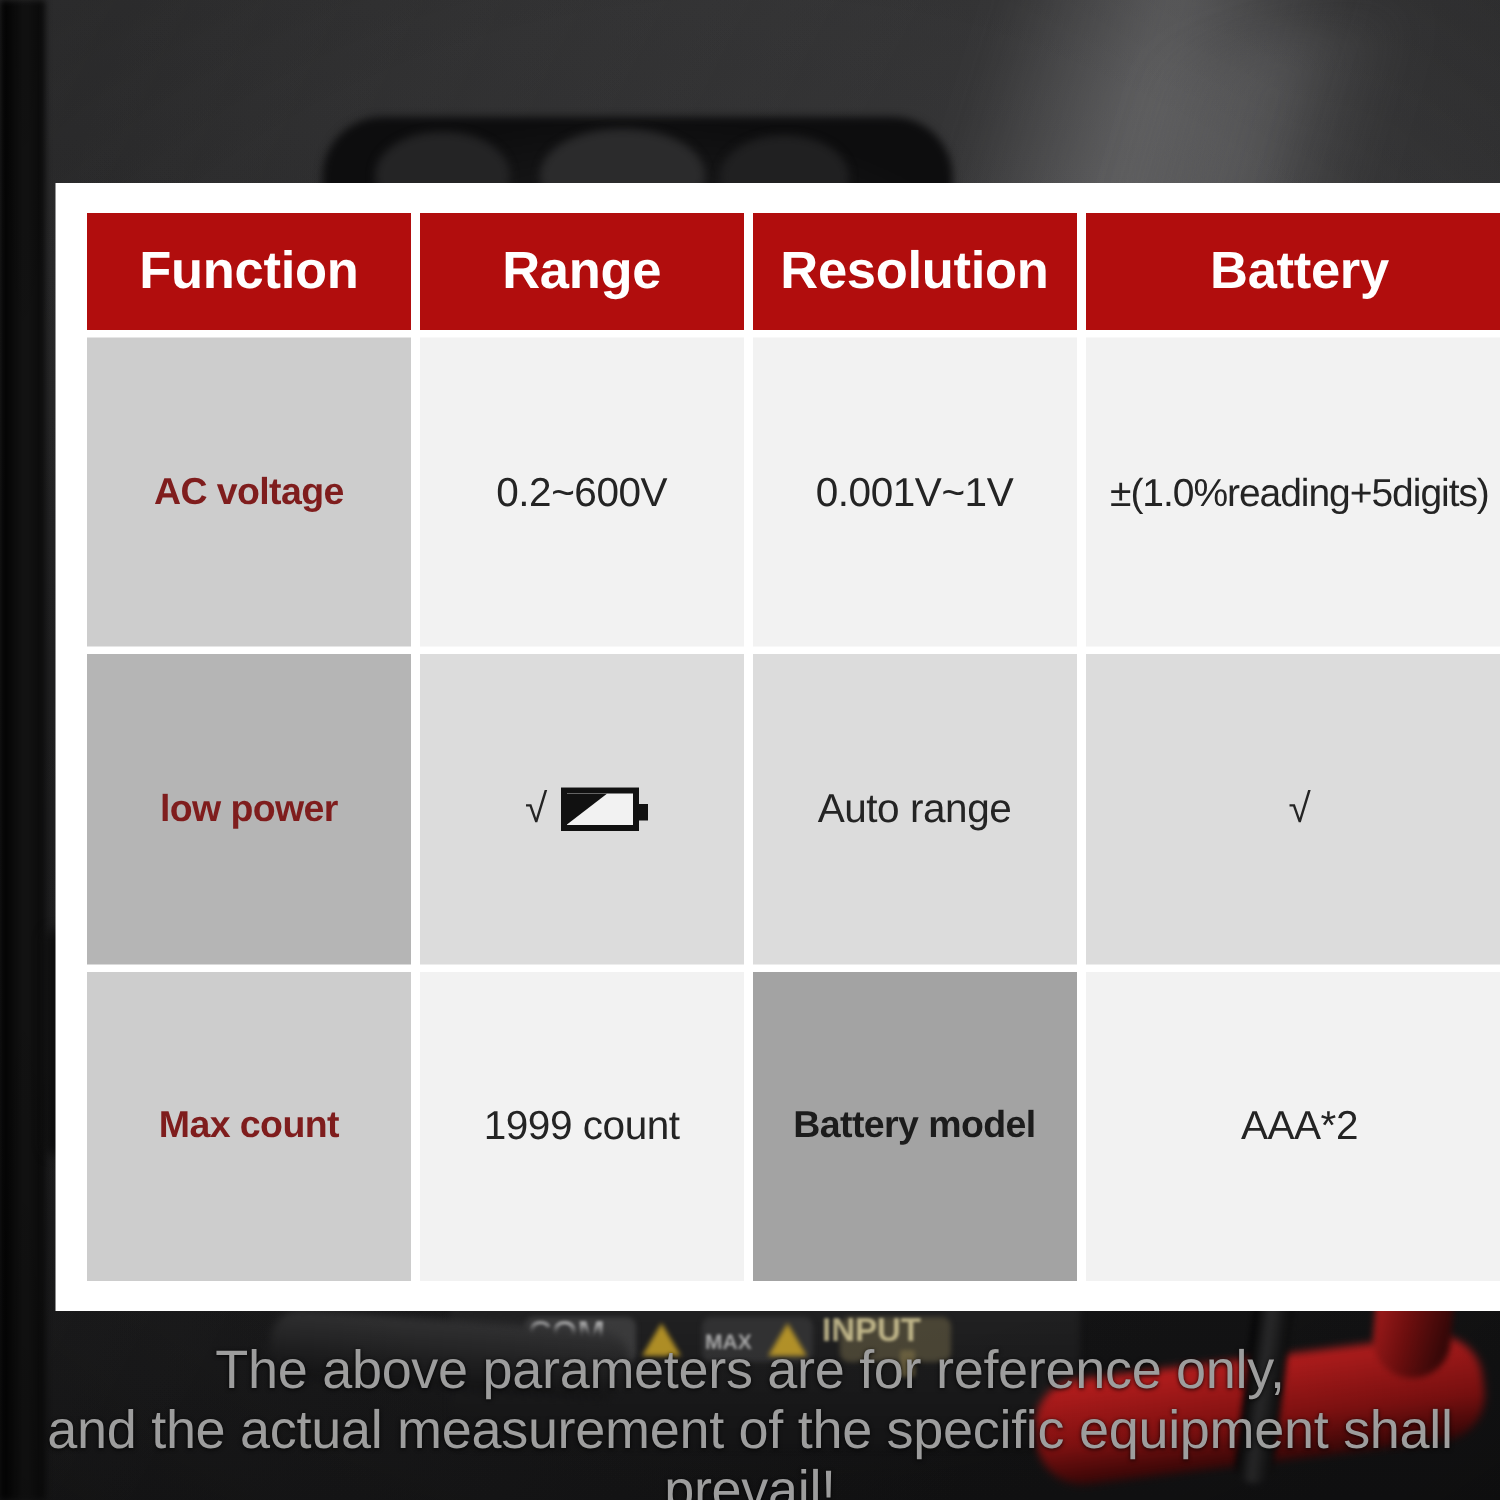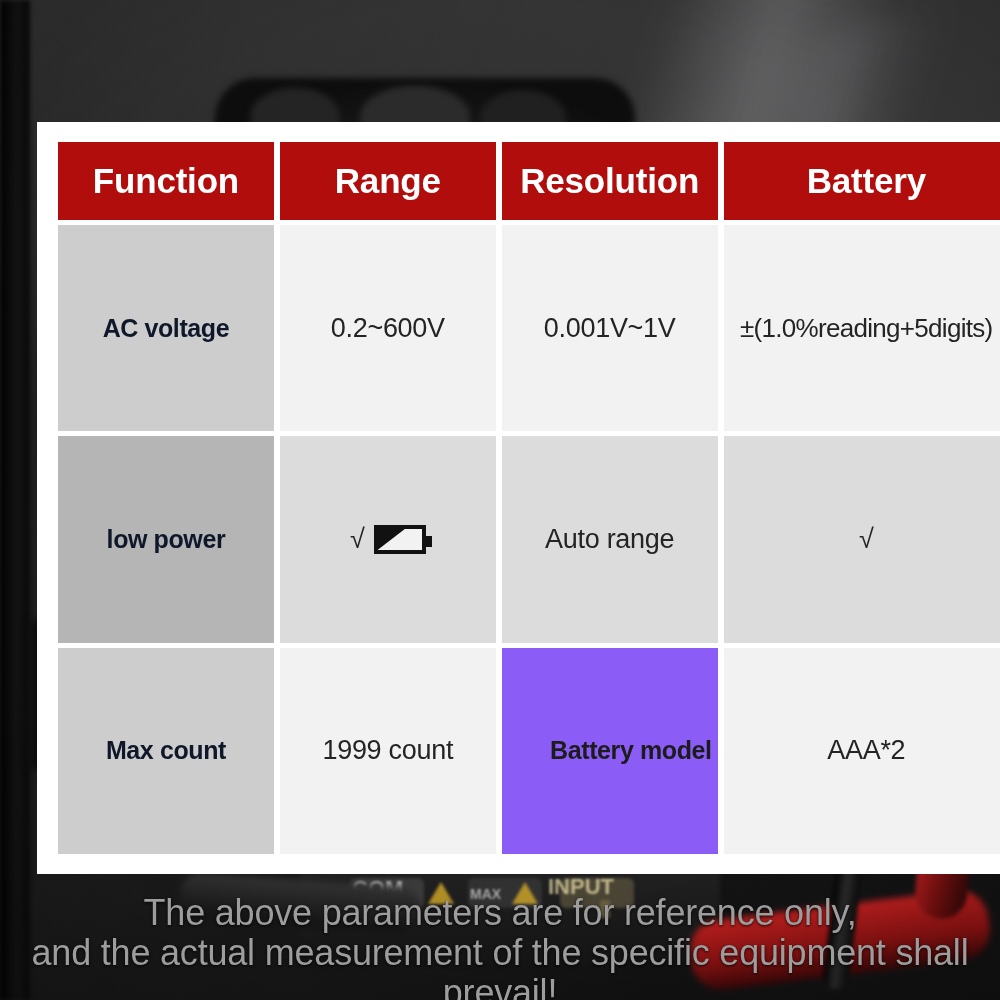--- a/index.html
+++ b/index.html
@@ -205,21 +205,21 @@
     font-size: 35px;
     font-weight: bold;
     height: 78px;
     letter-spacing: -0.2px;
   }
 
   
   td.fn {
     font-weight: bold;
     font-size: 25px;
-    color: #0f172a;
+    color: #7f1d1d;
     letter-spacing: -0.4px;
   }
   tr.odd  td.fn { background: #cdcdcd; }
   tr.even td.fn { background: #b5b5b5; }
 
   
   td.val {
     font-size: 27px;
     color: #242424;
     font-weight: normal;
@@ -228,21 +228,21 @@
   tr.odd  td.val { background: #f2f2f2; }
   tr.even td.val { background: #dcdcdc; }
 
   
   td.val.sublabel {
     font-weight: bold;
     font-size: 25px;
     color: #1c1c1c;
     letter-spacing: -0.4px;
   }
-  tr.odd  td.val.sublabel { background: #8b5cf6; text-align: right; }
+  tr.odd  td.val.sublabel { background: #a3a3a3; }
   tr.even td.val.sublabel { background: #b5b5b5; }
 
   td.val.tight { font-size: 25px; letter-spacing: -0.8px; }
   td.val.acc   { font-size: 26px; letter-spacing: -0.7px; }
 
   tr.datarow { height: 74px; }
 
   
   .check { font-size: 27px; line-height: 1; }
 

